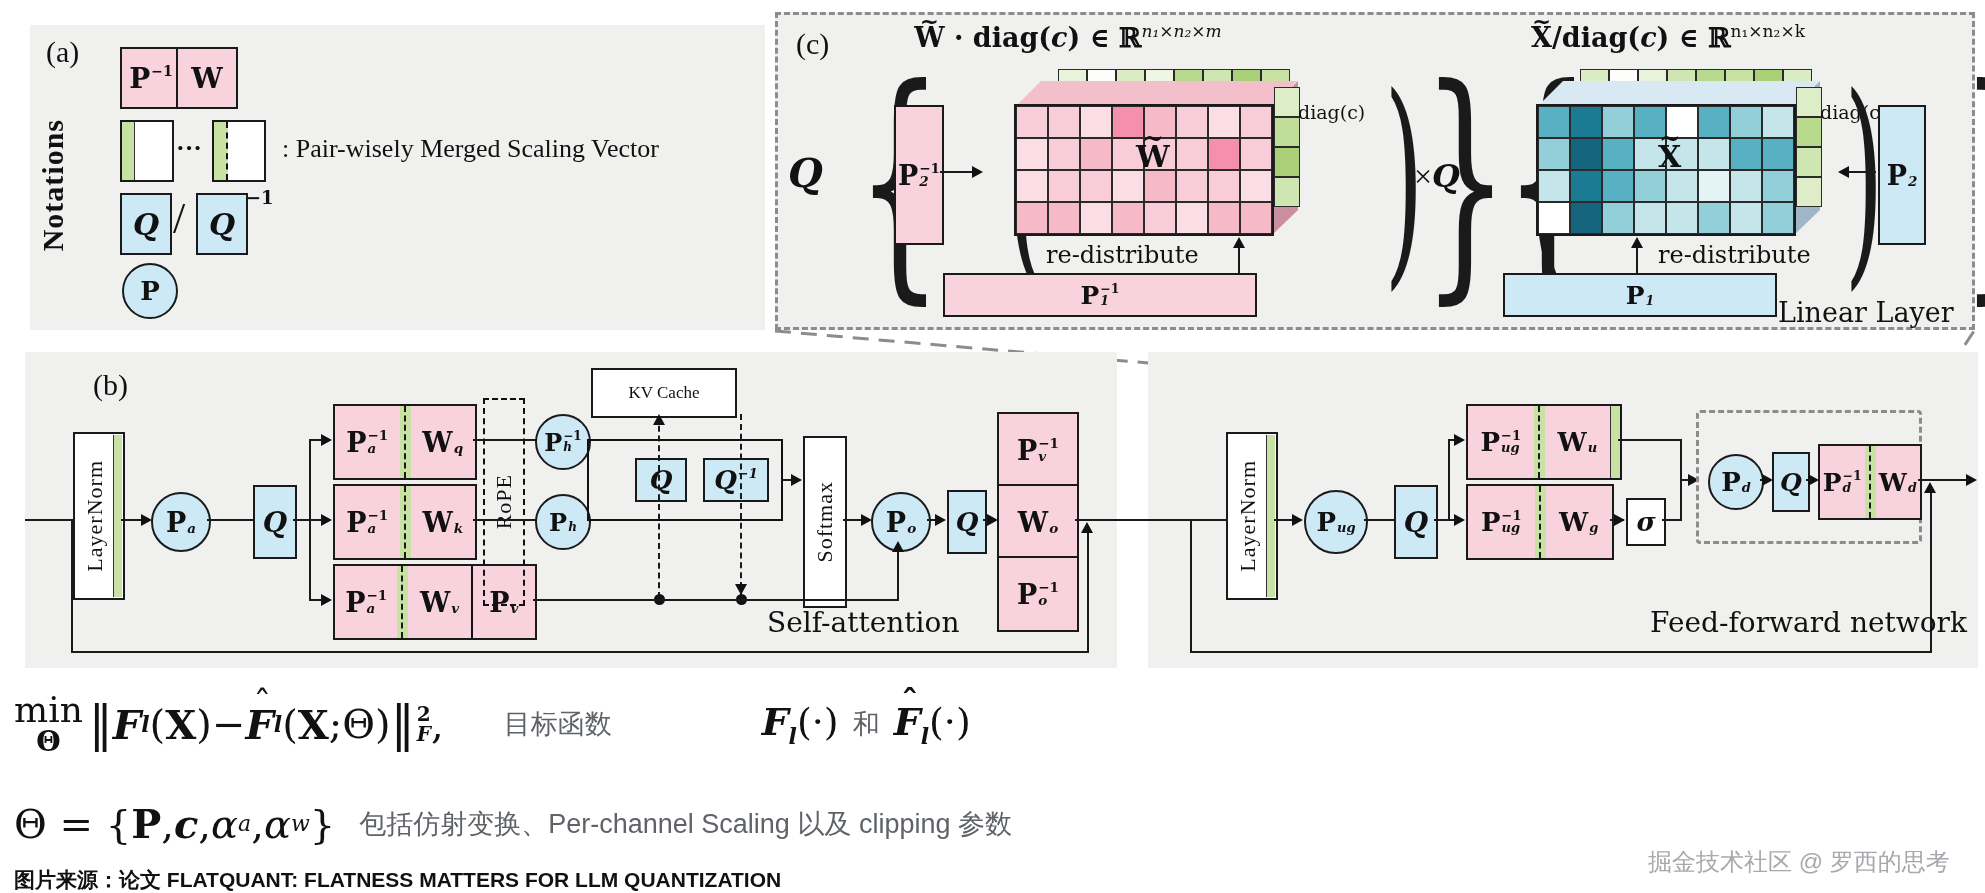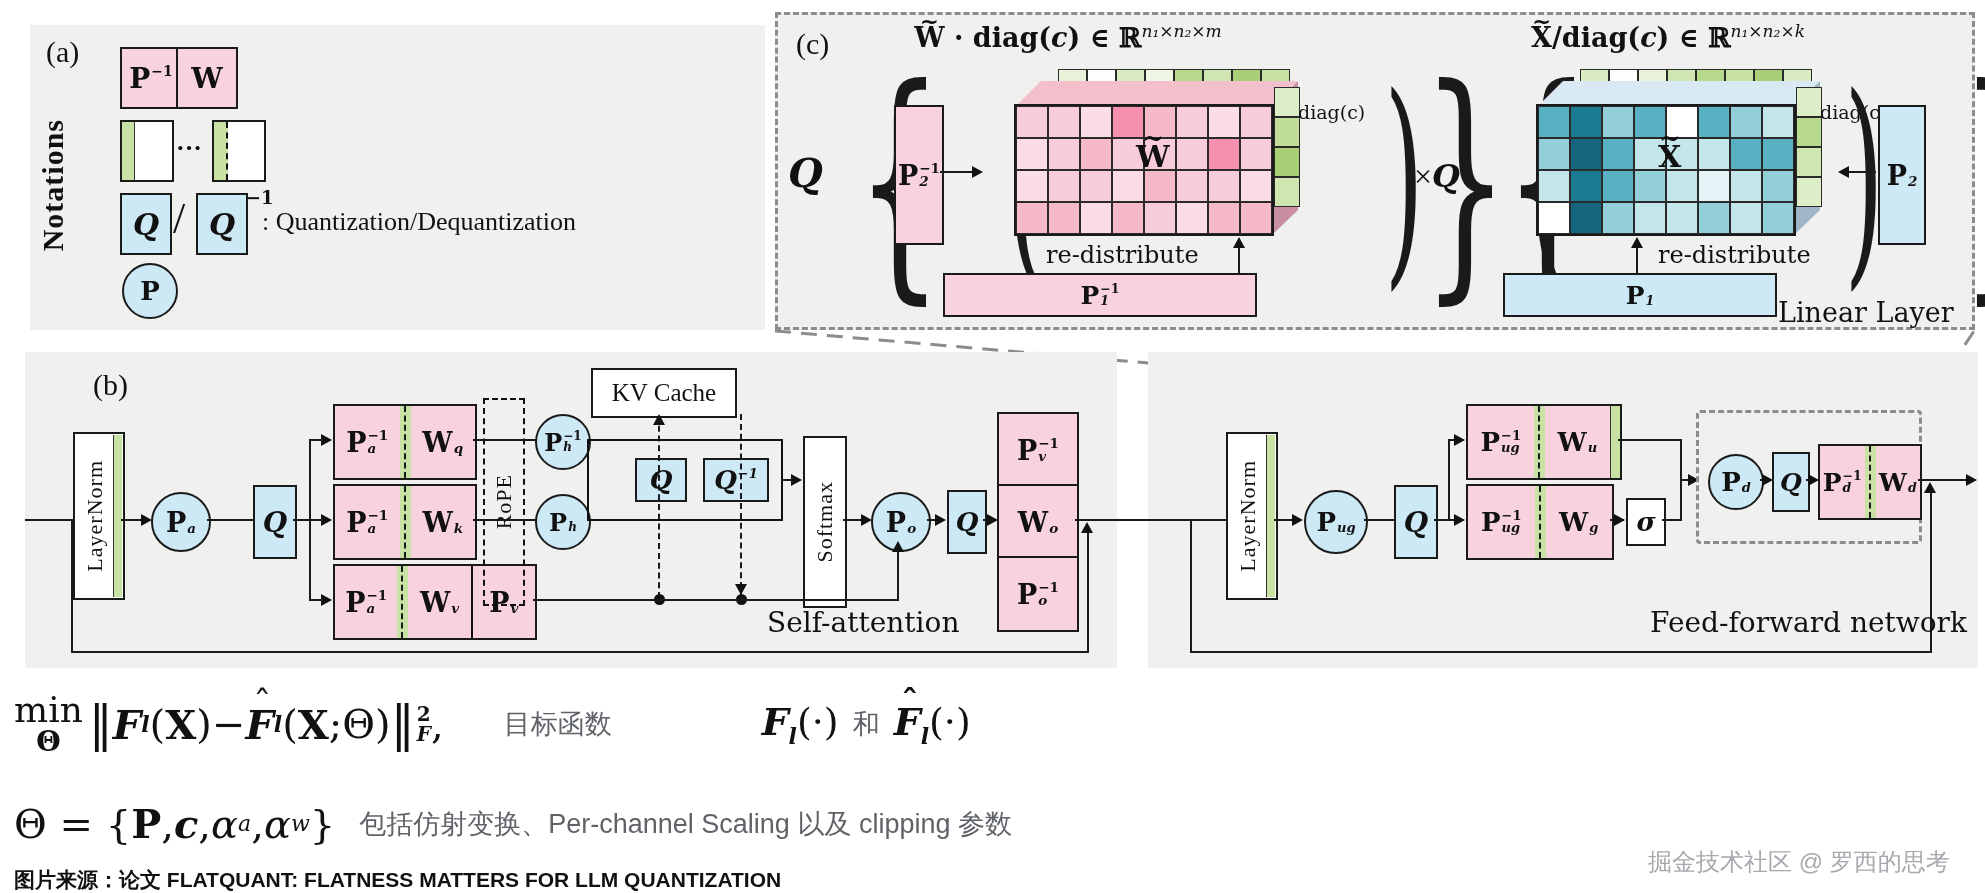--- a/index.html
+++ b/index.html
@@ -71,45 +71,45 @@
       <span class="ml mb" style="font-size:28px;font-weight:bold;">W</span>
     </div>
 
     <div class="wbox" style="left:90px;top:95px;width:50px;height:58px;justify-content:flex-start;">
       <div style="width:12px;height:100%;background:#c8e2a3;border-right:1.5px solid #333;"></div>
     </div>
     <div class="abs" style="left:146px;top:108px;font-size:26px;font-weight:bold;">···</div>
     <div class="wbox" style="left:182px;top:95px;width:50px;height:58px;justify-content:flex-start;">
       <div style="width:12px;height:100%;background:#c8e2a3;border-right:2px dashed #111;"></div>
     </div>
+    <div class="abs" style="left:252px;top:109px;font-size:26px;">: Pair-wisely Merged Scaling Vector</div>
 
     <div class="qbox" style="left:90px;top:168px;width:48px;height:58px;">
       <span class="qs" style="font-size:30px;">Q</span>
     </div>
     <div class="abs" style="left:143px;top:168px;font-size:44px;">/</div>
     <div class="qbox" style="left:166px;top:168px;width:48px;height:58px;">
       <span class="qs" style="font-size:30px;">Q</span>
     </div>
     <div class="abs serifbig" style="left:216px;top:162px;font-size:18px;font-weight:bold;">−1</div>
-    <div class="abs" style="left:232px;top:182px;font-size:26px;">: Quantization/Dequantization</div>
 
     <div class="circle" style="left:92px;top:238px;width:52px;height:52px;">
       <span class="ml mb" style="font-size:26px;font-weight:bold;font-family:'DejaVu Serif',serif;">P</span>
     </div>
   </div>
 
   <div class="panel" style="left:775px;top:12px;width:1200px;height:318px;border:3px dashed #8c8c8c;">
     <div class="abs" style="left:18px;top:12px;font-size:30px;">(c)</div>
 
     <div class="abs serifbig" style="left:120px;top:6px;width:340px;text-align:center;font-size:27px;font-weight:bold;">
       <span class="tilded"><span>W</span><span class="tld">~</span></span><span> · diag(</span><i>c</i><span>) ∈ ℝ</span><sup style="font-size:17px;font-style:italic;font-weight:normal;">n₁×n₂×m</sup>
     </div>
 
     <div class="abs serifbig" style="left:720px;top:6px;width:340px;text-align:center;font-size:27px;font-weight:bold;">
-      <span class="tilded"><span>X</span><span class="tld">~</span></span><span>/diag(</span><i>c</i><span>) ∈ ℝ</span><sup style="font-size:17px;font-style:italic;font-weight:normal;">n₁×n₂×k</sup>
+      <span class="tilded"><span>X</span><span class="tld">~</span></span><span>/diag(</span><i>c</i><span>) ∈ ℝ</span><sup style="font-size:17px;font-weight:normal;">n₁×n₂×k</sup>
     </div>
 
     <span class="abs qs" style="left:10px;top:134px;font-size:40px;">Q</span>
     <span class="bigbrace" style="left:42px;top:52px;">{</span>
 
     <div class="pbox" style="left:116px;top:90px;width:46px;height:136px;">
       <span class="ml" style="font-size:27px;">
           <span class="mb">P</span>
           <span class="ss">
             <span class="sup">−1</span>
@@ -412,21 +412,21 @@
       <span class="ml" style="font-size:24px;">
           <span class="mb">P</span>
           <span class="ss">
             <span class="sup"></span>
             <span class="sub">h</span>
           </span>
         </span>
     </div>
 
     <div class="wbox" style="left:566px;top:16px;width:142px;height:46px;">
-      <span style="font-size:25px;">KV Cache</span>
+      <span style="font-size:17px;">KV Cache</span>
     </div>
 
     <div class="abs" style="left:562px;top:87px;width:196px;height:82px;border:2px solid #111;"></div>
     <div class="qbox" style="left:610px;top:106px;width:48px;height:40px;">
       <span class="qs" style="font-size:26px;">Q</span>
     </div>
     <div class="qbox" style="left:678px;top:106px;width:62px;height:40px;">
       <span class="ml" style="font-size:26px;font-style:italic;">
           <span class="mb">Q</span>
           <span class="ss">

